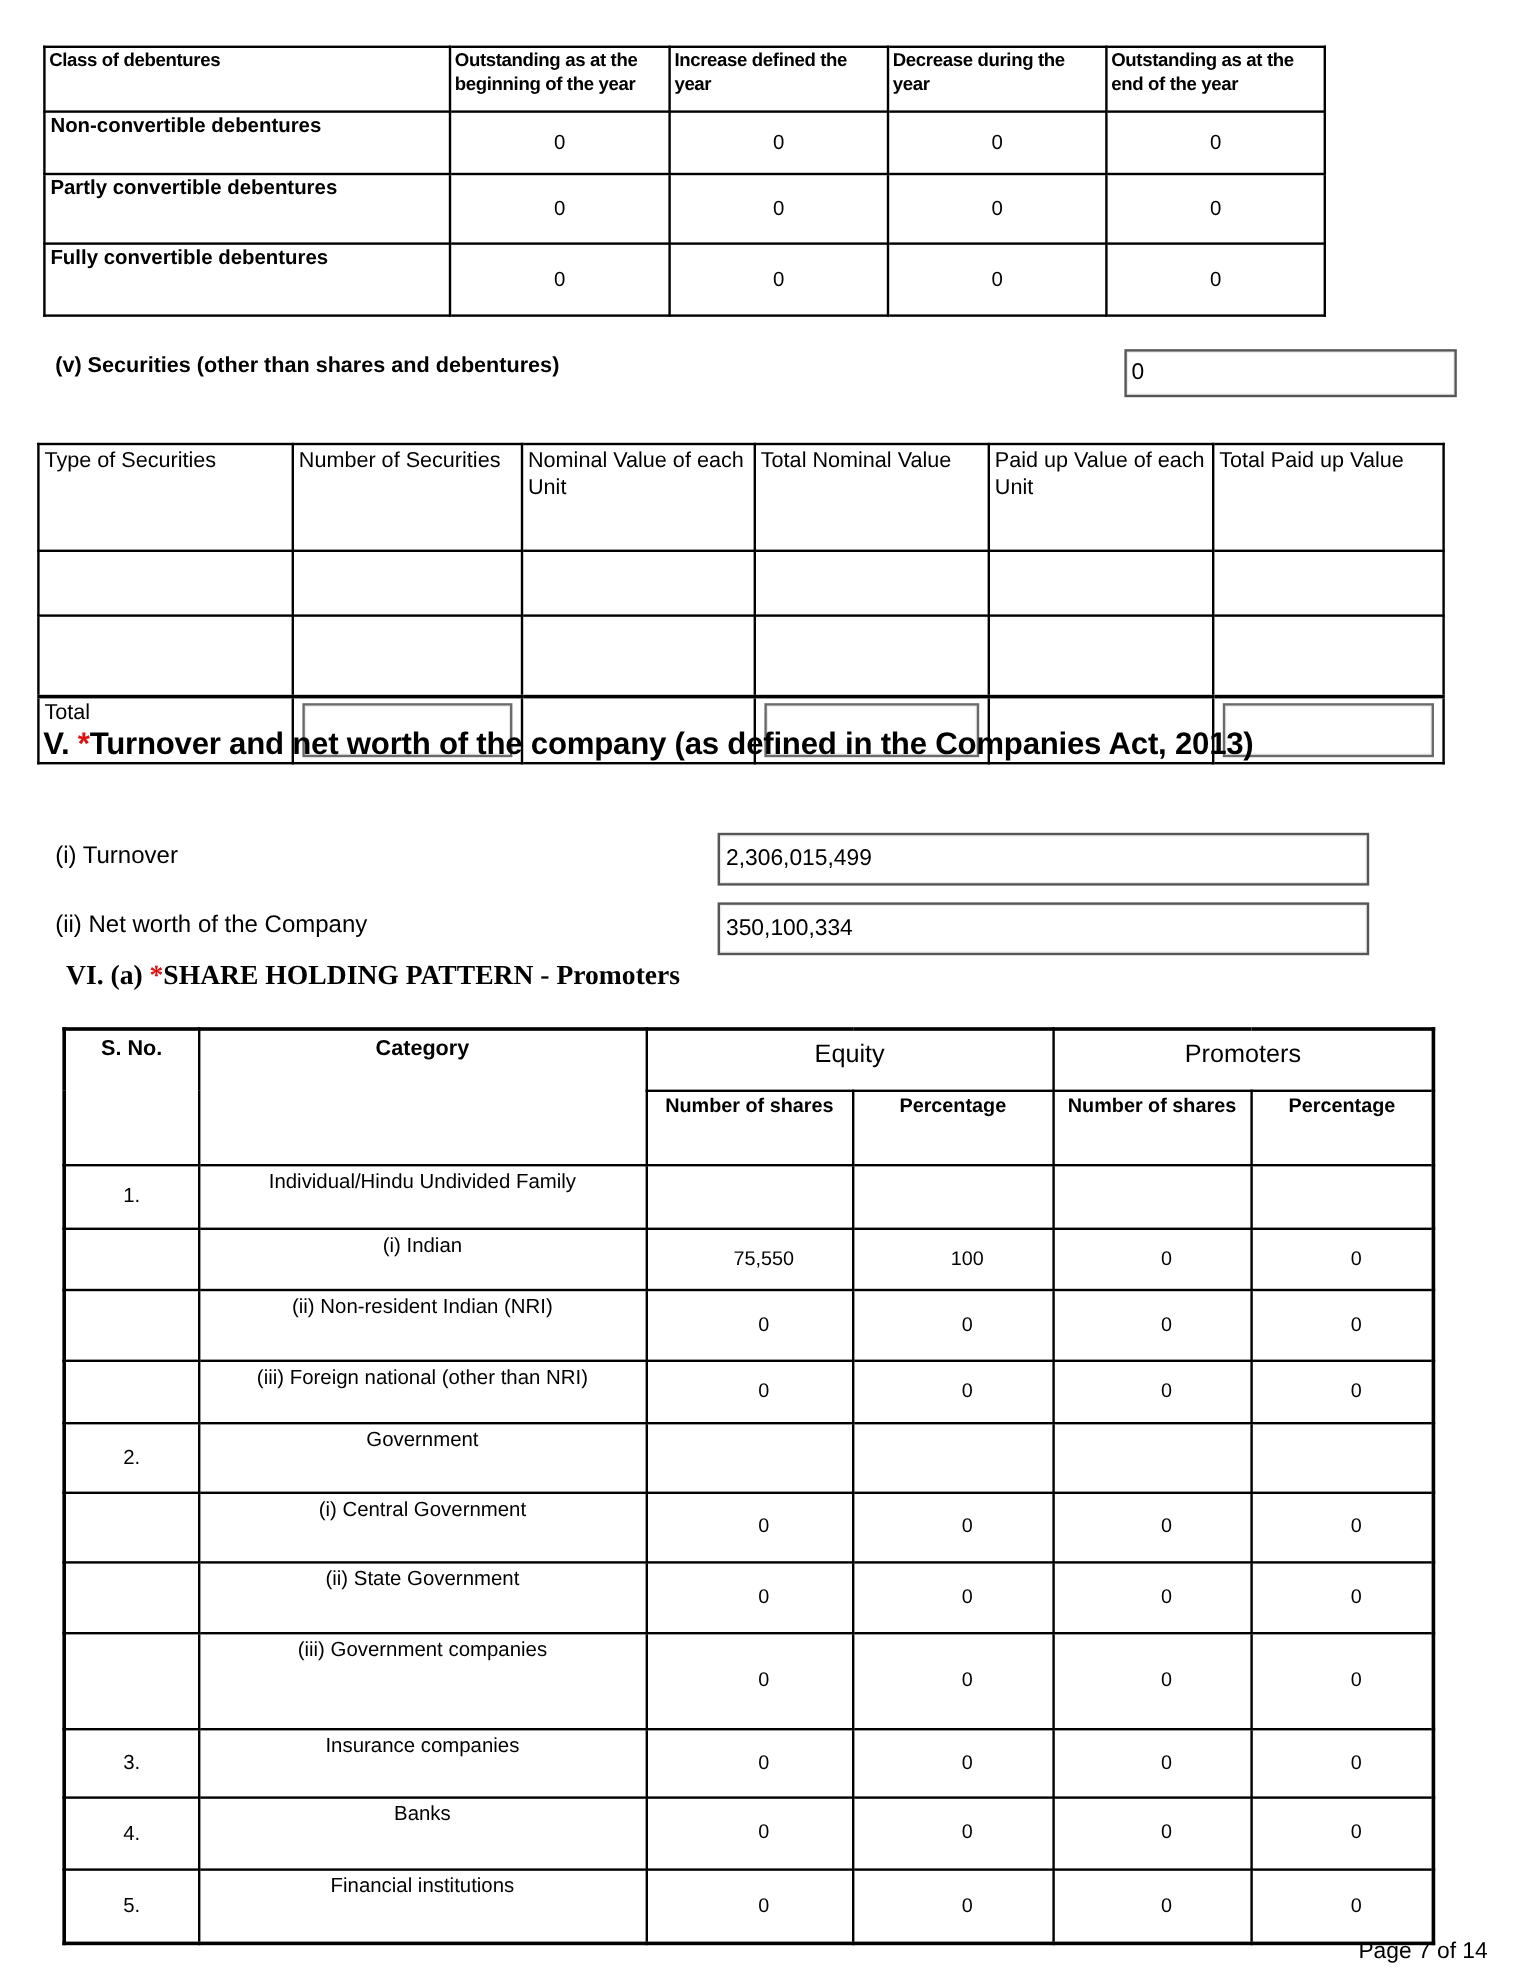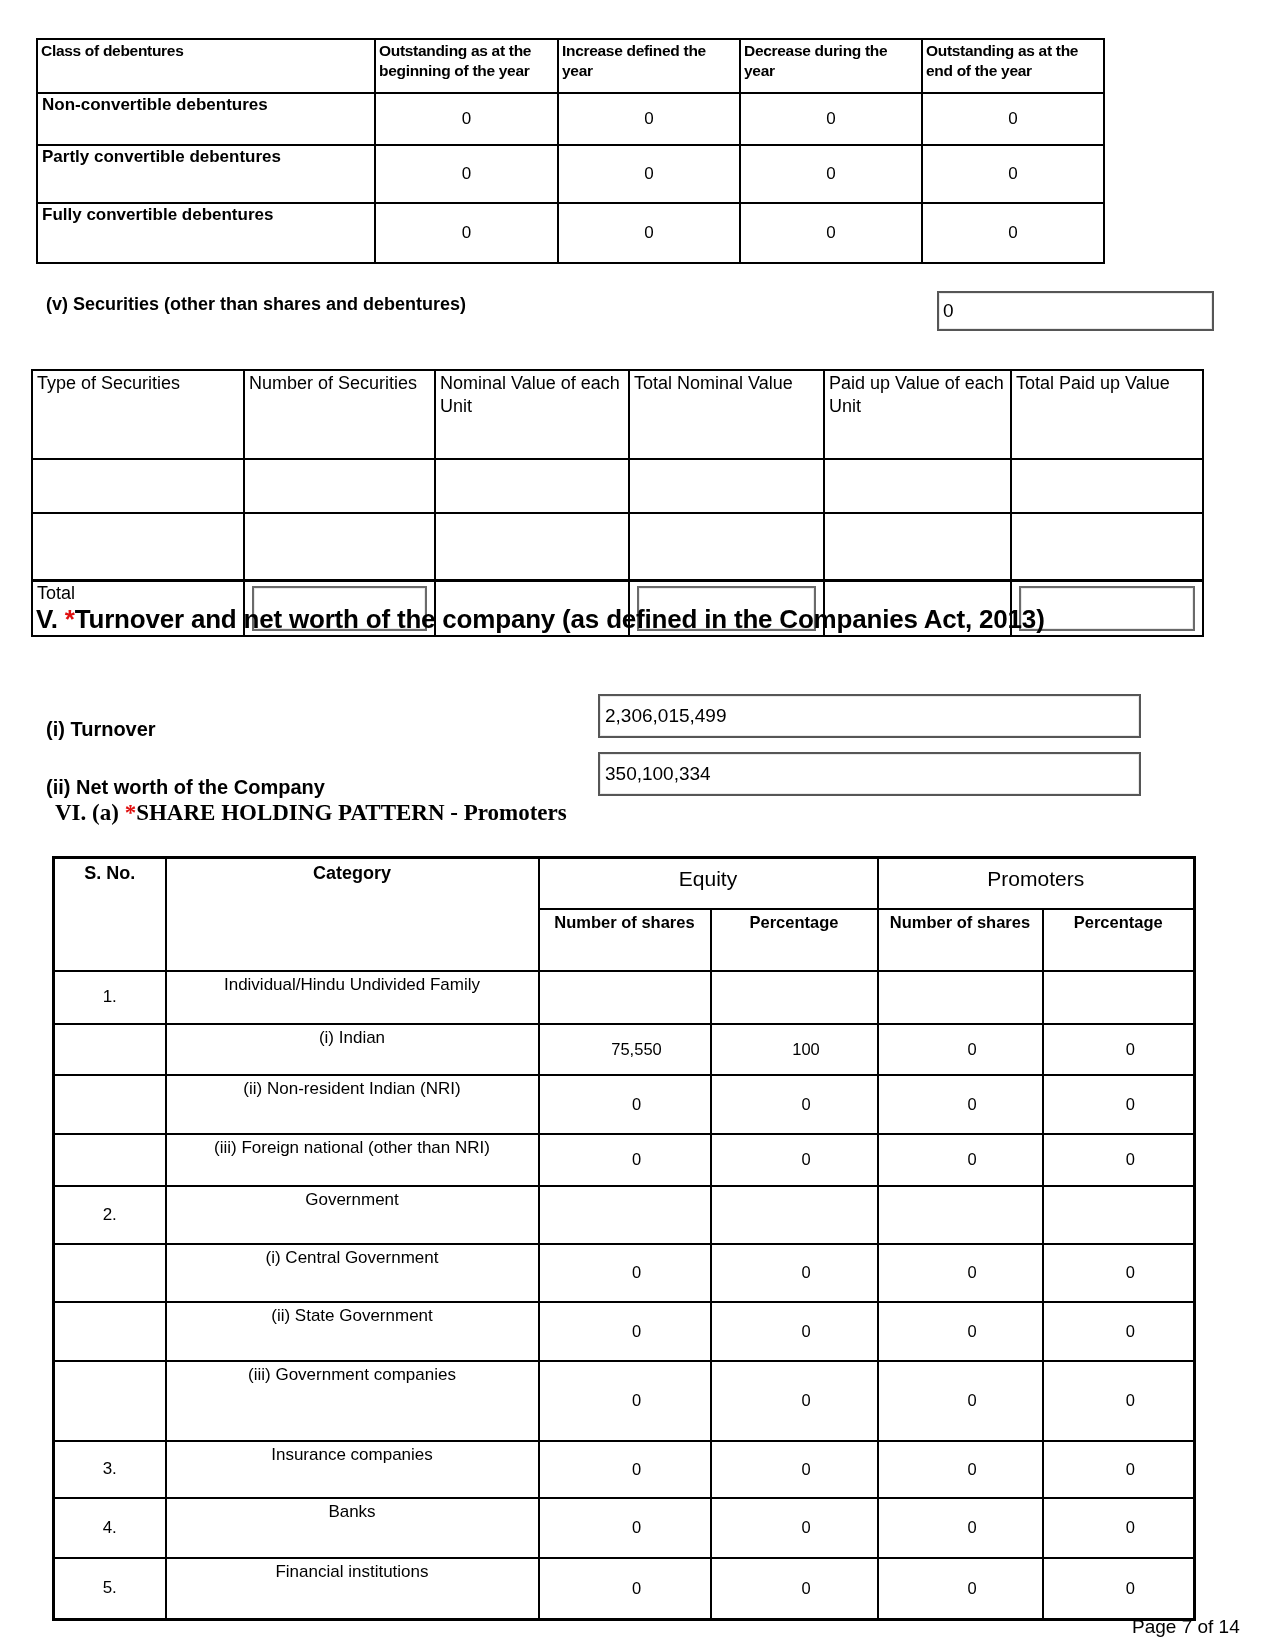--- a/index.html
+++ b/index.html
@@ -27,21 +27,21 @@
   .t-sec th{font-weight:normal;font-size:18px;text-align:left;vertical-align:top;
             padding:1px 4px;line-height:1.3;}
   .t-sec td.total-lbl{font-size:18px;text-align:left;vertical-align:top;padding:1px 4px;}
   .t-sec tr.total td{border-top:3px solid #000;}
   .cellbox{height:41px;margin:3px 6px;border:2px solid #6a6a6a;background:#fff;
            box-shadow:inset 0 0 0 1px #e9e9e9;}
 
   
   .h-v{position:absolute;left:36px;top:604px;font-size:26px;font-weight:bold;letter-spacing:-0.2px;white-space:nowrap;}
   .star{color:#e01010;}
-  .tn-label{position:absolute;left:46px;font-weight:bold;font-size:20px;margin-top:16px;}
+  .tn-label{position:absolute;left:46px;font-weight:normal;font-size:20px;}
   .tn-field{position:absolute;left:598px;width:534px;height:40px;padding-left:5px;}
 
   
   .h-vi{position:absolute;left:55px;top:800px;font-family:"Liberation Serif",serif;
         font-size:23px;font-weight:bold;white-space:nowrap;}
 
   
   .t-main{position:absolute;left:52px;top:856px;width:1141px;border:3px solid #000;}
   .t-main th,.t-main td{border:2px solid #000;overflow:hidden;}
   .t-main th.hd{font-size:18px;font-weight:bold;vertical-align:top;padding-top:4px;text-align:center;}

